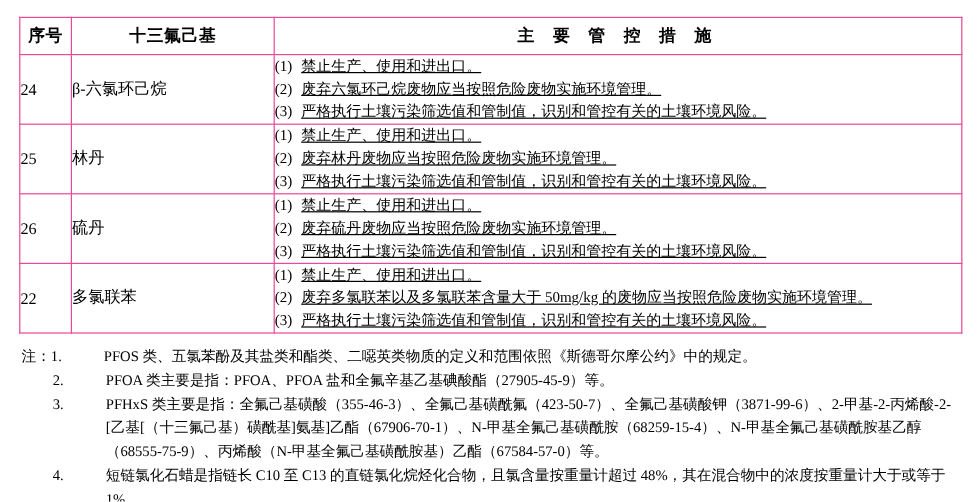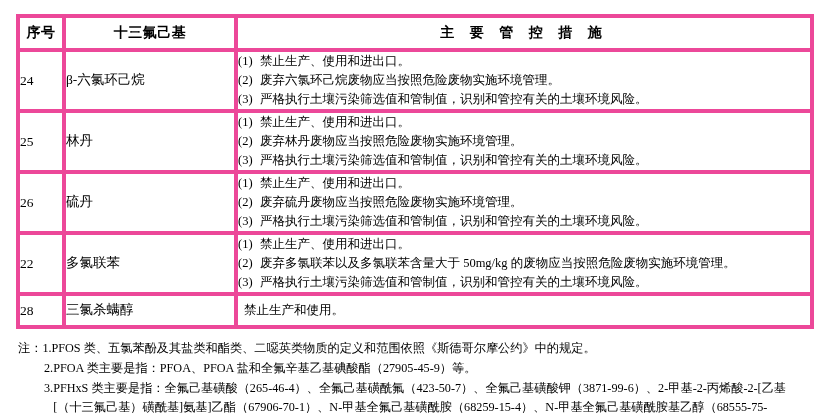--- a/index.html
+++ b/index.html
@@ -21,21 +21,21 @@
     padding: 0;
     box-sizing: border-box;
   }
   table.main {
     border-collapse: collapse;
     width: 782px;
     margin: 14px 16px 0 16px;
     table-layout: fixed;
   }
   table.main th, table.main td {
-    border: 4px solid #ec4899;
+    border: 1px solid #ec4899;
     vertical-align: middle;
     padding: 0;
   }
   th.col-no { width: 42px; }
   th.col-name { width: 168px; }
   th.col-measure { width: 572px; }
 
   thead th {
     text-align: center;
     font-weight: bold;
@@ -52,20 +52,21 @@
   }
   td.cell-name {
     text-align: left;
     font-size: 13.5px;
     line-height: 1.5;
   }
   td.cell-measure {
     font-size: 12.5px;
     line-height: 1.52;
     padding: 3px 4px 3px 6px;
+    text-decoration: underline;
   }
   .m-line {
     display: block;
     white-space: nowrap;
   }
   .m-num {
     display: inline-block;
     width: 22px;
   }
   .m-text {
@@ -87,20 +88,21 @@
   .note-label {
     flex: 0 0 auto;
     white-space: nowrap;
   }
   .note-index {
     flex: 0 0 auto;
     white-space: nowrap;
   }
   .note-body {
     flex: 1 1 auto;
+    margin-left: 35px;
   }
   .note-first .note-label { padding-right: 0; }
   .note-indent { padding-left: 26px; }
 </style>
 </head>
 <body>
 
 <div class="page">
 
   <table class="main">
@@ -170,49 +172,40 @@
           </span>
           <span class="m-line">
             <span class="m-num">(2)</span><span class="m-text">废弃多氯联苯以及多氯联苯含量大于 50mg/kg 的废物应当按照危险废物实施环境管理。</span>
           </span>
           <span class="m-line">
             <span class="m-num">(3)</span><span class="m-text">严格执行土壤污染筛选值和管制值，识别和管控有关的土壤环境风险。</span>
           </span>
         </td>
       </tr>
 
-      <tr>
-        <td class="cell-no">28</td>
-        <td class="cell-name">三氯杀螨醇</td>
-        <td class="cell-measure single">
-          <span class="m-line">
-            <span class="m-text">禁止生产和使用。</span>
-          </span>
-        </td>
-      </tr>
 
     </tbody>
   </table>
 
   <div class="notes">
 
     <div class="note-row note-first">
       <span class="note-label">注：</span>
       <span class="note-index">1.</span>
       <span class="note-body">PFOS 类、五氯苯酚及其盐类和酯类、二噁英类物质的定义和范围依照《斯德哥尔摩公约》中的规定。</span>
     </div>
 
     <div class="note-row note-indent">
       <span class="note-index">2.</span>
       <span class="note-body">PFOA 类主要是指：PFOA、PFOA 盐和全氟辛基乙基碘酸酯（27905-45-9）等。</span>
     </div>
 
     <div class="note-row note-indent">
       <span class="note-index">3.</span>
-      <span class="note-body">PFHxS 类主要是指：全氟己基磺酸（265-46-4）、全氟己基磺酰氟（423-50-7）、全氟己基磺酸钾（3871-99-6）、2-甲基-2-丙烯酸-2-[乙基[（十三氟己基）磺酰基]氨基]乙酯（67906-70-1）、N-甲基全氟己基磺酰胺（68259-15-4）、N-甲基全氟己基磺酰胺基乙醇（68555-75-9）、丙烯酸（N-甲基全氟己基磺酰胺基）乙酯（67584-57-0）等。</span>
+      <span class="note-body">PFHxS 类主要是指：全氟己基磺酸（355-46-3）、全氟己基磺酰氟（423-50-7）、全氟己基磺酸钾（3871-99-6）、2-甲基-2-丙烯酸-2-[乙基[（十三氟己基）磺酰基]氨基]乙酯（67906-70-1）、N-甲基全氟己基磺酰胺（68259-15-4）、N-甲基全氟己基磺酰胺基乙醇（68555-75-9）、丙烯酸（N-甲基全氟己基磺酰胺基）乙酯（67584-57-0）等。</span>
     </div>
 
     <div class="note-row note-indent">
       <span class="note-index">4.</span>
       <span class="note-body">短链氯化石蜡是指链长 C10 至 C13 的直链氯化烷烃化合物，且氯含量按重量计超过 48%，其在混合物中的浓度按重量计大于或等于 1%。</span>
     </div>
 
   </div>
 
 </div>

